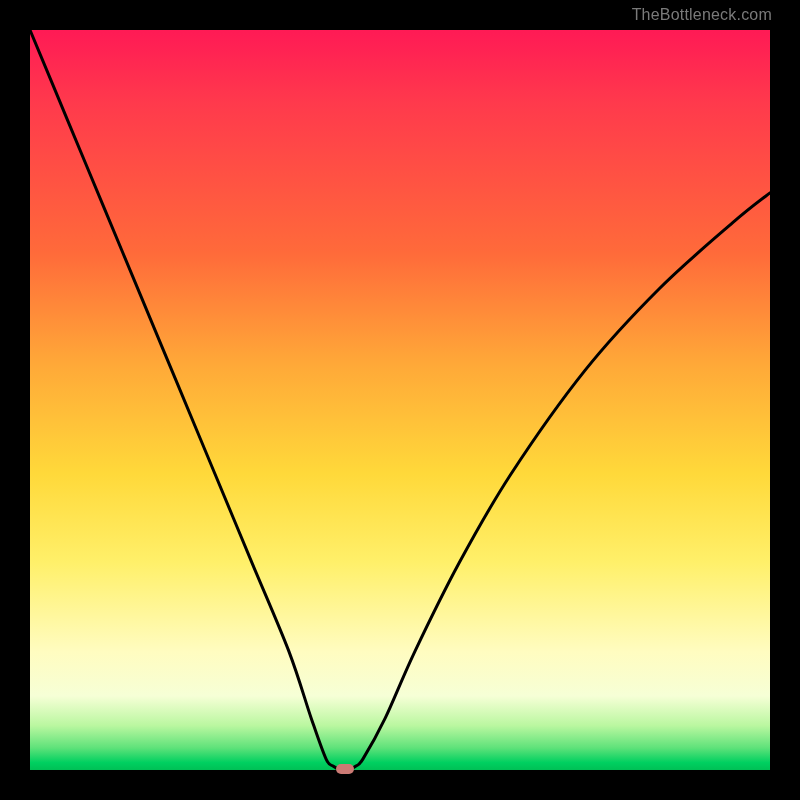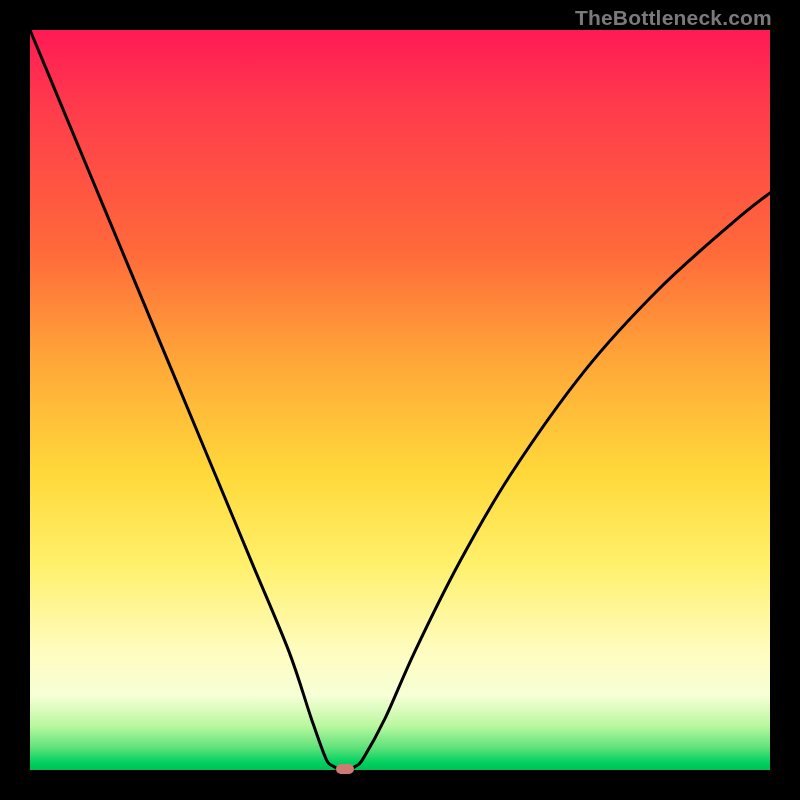--- a/index.html
+++ b/index.html
@@ -38,23 +38,23 @@
       #5fe27a 97%,
       #00d060 99%,
       #00c055 100%
     );
   }
   .watermark {
     position: absolute;
     top: 6px;
     right: 28px;
     color: #7a7a7a;
-    font-size: 21px;
+    font-size: 16px;
     letter-spacing: 0.2px;
-    font-weight: 700;
+    font-weight: 400;
     font-family: Arial, Helvetica, sans-serif;
   }
   svg.curve {
     position: absolute;
     left: 0;
     top: 0;
     width: 740px;
     height: 740px;
     overflow: visible;
   }

